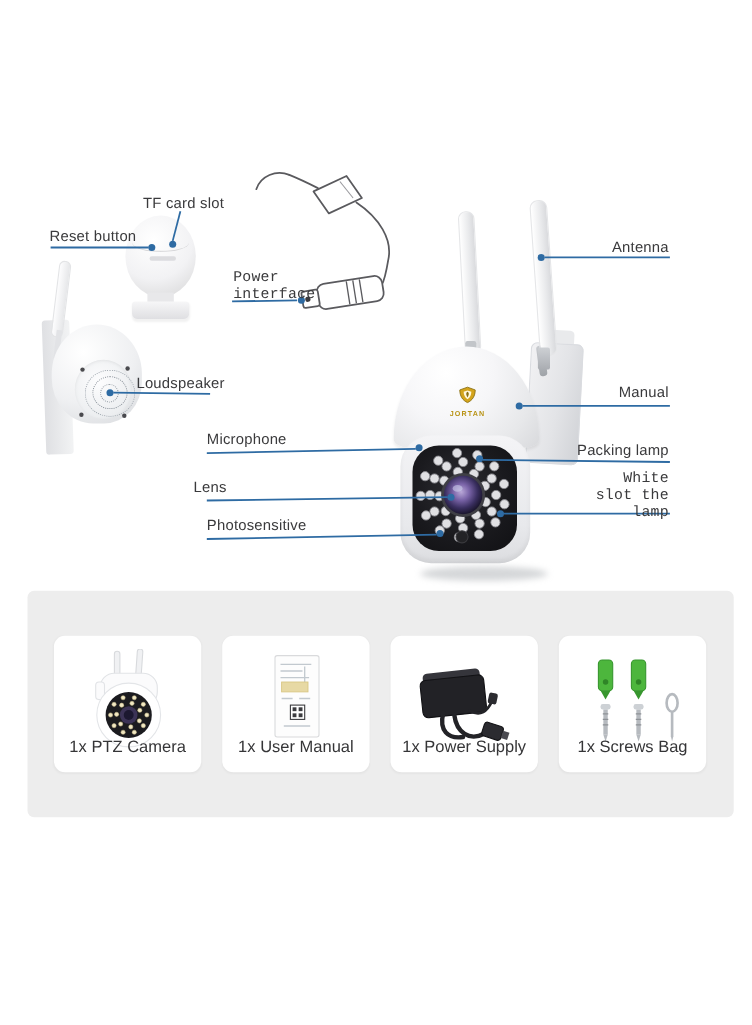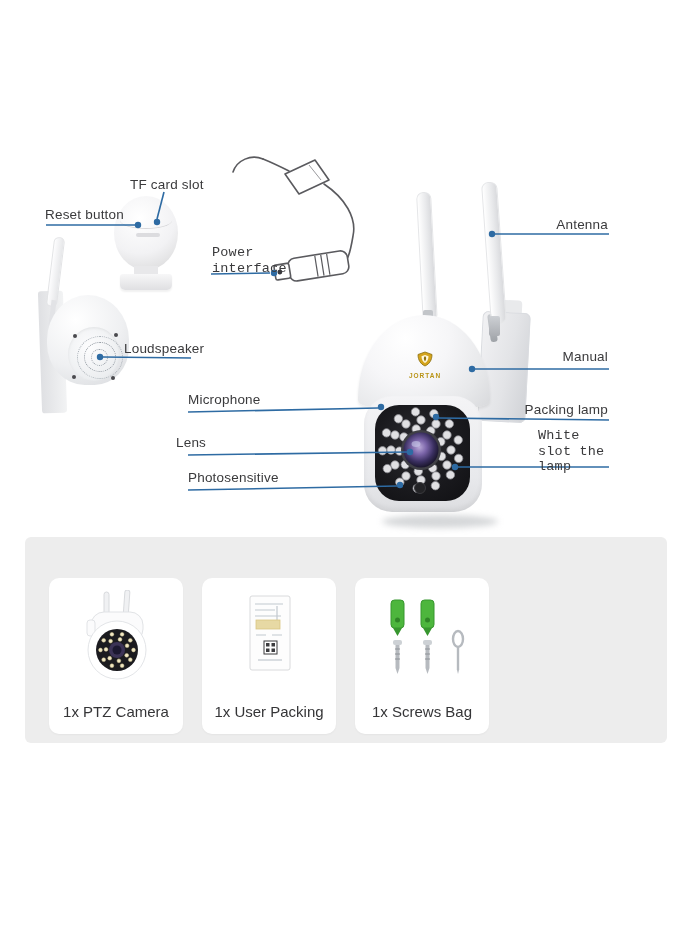--- a/index.html
+++ b/index.html
@@ -9,21 +9,21 @@
     --brand_gold:#D4A41C; --lens_purple:#6F5BA0; --anchor_green:#4DB63D; --led_warm:#F0E7C2;
   }
   html,body{margin:0;padding:0;background:#fff;}
   .canvas{position:relative;width:684px;height:932px;background:#fff;overflow:hidden;
           font-family:"Liberation Sans",sans-serif;}
   .abs{position:absolute;}
   
   .lbl{position:absolute;white-space:nowrap;font:500 13.5px/1.15 "Liberation Sans",sans-serif;
        color:var(--text_dark);letter-spacing:.2px;z-index:41;}
   .lbl.wrap{white-space:normal;font-family:Liberation Mono, monospace;}
-  .lbl.r{text-align:left;}
+  .lbl.r{text-align:right;}
   
   .t-sphere{left:114px;top:196px;width:64px;height:74px;border-radius:50%;
     background:radial-gradient(circle at 40% 30%,#ffffff 0%,#f2f2f4 55%,#dededf 85%,#d2d2d4 100%);}
   .t-seam{left:120px;top:212px;width:52px;height:16px;border-bottom:1px solid #d8d8da;border-radius:50%;}
   .t-slot{left:136px;top:233px;width:24px;height:4px;background:#dcdcdf;border-radius:2px;}
   .t-neck{left:134px;top:266px;width:24px;height:10px;background:#e8e8ea;}
   .t-base{left:120px;top:274px;width:52px;height:16px;border-radius:3px 3px 5px 5px;
     background:linear-gradient(#f7f7f8,#dfdfe2);box-shadow:0 2px 2px rgba(0,0,0,.06);}
   
   .s-bracket{left:40px;top:291px;width:25px;height:122px;border-radius:3px;transform:rotate(-2deg);
@@ -70,21 +70,21 @@
   .callouts{position:absolute;left:0;top:0;z-index:40;pointer-events:none;}
   .c-line{stroke:var(--callout_blue);stroke-width:1.6;}
   .c-dot{fill:var(--callout_blue);}
   .sketch{stroke:#5a5a5e;fill:none;stroke-width:1.6;stroke-linecap:round;}
   
   .panel{position:absolute;left:25px;top:537px;width:642px;height:206px;background:var(--panel_gray);border-radius:6px;z-index:10;}
   .pill{position:absolute;top:7px;left:50%;transform:translateX(-50%);background:var(--accent_teal);
     color:#fff;font:600 17px "Liberation Sans",sans-serif;padding:3px 26px 5px;border-radius:16px;
     border:2px solid var(--accent_teal_border);white-space:nowrap;}
   .cards{position:absolute;left:24px;top:41px;display:flex;gap:19px;}
-  .card{position:relative;width:134px;height:156px;background:var(--card_white);border-radius:10px;
+  .card{position:relative;width:134px;height:124px;background:var(--card_white);border-radius:10px;
     box-shadow:0 1px 2px rgba(0,0,0,.04);}
   .card svg{position:absolute;left:11px;top:12px;}
   .card-label{position:absolute;left:0;right:0;bottom:14px;text-align:center;
     font:500 15px "Liberation Sans",sans-serif;color:#353537;}
   .mini-ant{fill:#f0f1f3;stroke:#d8dadd;}
   .mini-body{fill:#fbfbfc;stroke:#e1e3e6;}
   .mini-head{fill:#fff;stroke:#e3e5e8;}
 </style>
 </head>
 <body>
@@ -282,23 +282,40 @@
           <path d="M41,14 h28 M41,20 h20 M63,16 v16 M41,26 h26" stroke="#c2c9cf" stroke-width="1.2" fill="none"></path>
           <rect x="42" y="30" width="24" height="9" fill="#e7d9a4" stroke="#d9c683" stroke-width="0.8"></rect>
           <path d="M42,45 h10 M58,45 h10" stroke="#c2c9cf" stroke-width="1.2" fill="none"></path>
           <rect x="50" y="51" width="13" height="13" fill="#fff" stroke="#3c3c3f"></rect>
           <rect x="52" y="53" width="3.5" height="3.5" fill="#3c3c3f"></rect>
           <rect x="57.5" y="53" width="3.5" height="3.5" fill="#3c3c3f"></rect>
           <rect x="52" y="58.5" width="3.5" height="3.5" fill="#3c3c3f"></rect>
           <rect x="57.5" y="58.5" width="3.5" height="3.5" fill="#3c3c3f"></rect>
           <path d="M44,70 h24" stroke="#c2c9cf" stroke-width="1.2" fill="none"></path>
         </svg>
-        <div class="card-label">1x User Packing</div>
+        <div class="card-label">1x User Manual</div>
       </div>
 
+      <div class="card">
+        <svg width="112" height="100" viewBox="0 0 110 100">
+          <g transform="rotate(-6 45 42)">
+            <rect x="19" y="20" width="52" height="12" rx="4" fill="#35353b"></rect>
+            <rect x="16" y="26" width="58" height="34" rx="5" fill="#222226" stroke="#111114"></rect>
+          </g>
+          <path d="M36,58 C32,74 40,82 54,80" stroke="#232327" stroke-width="4" fill="none" stroke-linecap="round"></path>
+          <path d="M46,60 C48,76 60,84 73,77" stroke="#232327" stroke-width="4" fill="none" stroke-linecap="round"></path>
+          <path d="M60,56 C70,62 76,56 80,48" stroke="#232327" stroke-width="2.5" fill="none" stroke-linecap="round"></path>
+          <rect x="77" y="40" width="8" height="10" rx="2" fill="#2b2b30" transform="rotate(12 81 45)"></rect>
+          <g transform="rotate(18 80 74)">
+            <rect x="72" y="68" width="18" height="13" rx="3" fill="#2b2b30" stroke="#121215"></rect>
+            <rect x="90" y="71" width="6" height="7" fill="#4a4a50"></rect>
+          </g>
+        </svg>
+        <div class="card-label">1x Power Supply</div>
+      </div>
 
       <div class="card">
         <svg width="112" height="100" viewBox="0 0 110 100">
           <g>
             <rect x="24" y="10" width="13" height="28" rx="3.5" fill="var(--anchor_green)" stroke="#37962e"></rect>
             <path d="M26,38 h9 l-4.5,8 z" fill="#37962e"></path>
             <circle cx="30.5" cy="30" r="2.5" fill="#2f8527"></circle>
           </g>
           <g transform="translate(30,0)">
             <rect x="24" y="10" width="13" height="28" rx="3.5" fill="var(--anchor_green)" stroke="#37962e"></rect>

